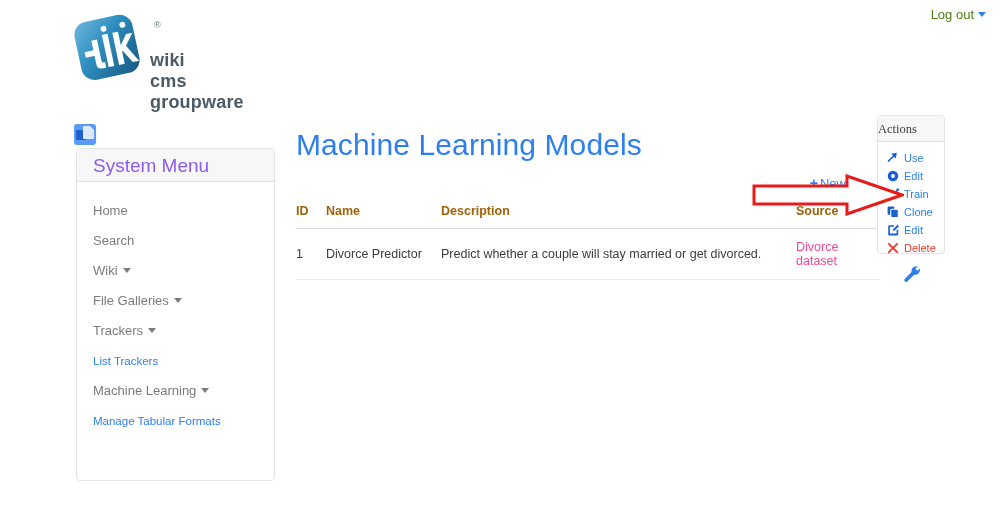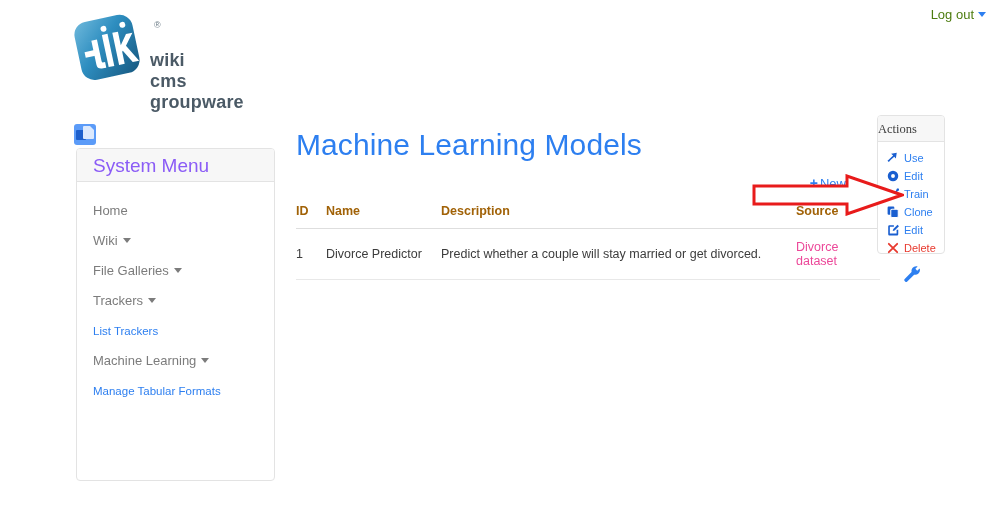--- a/index.html
+++ b/index.html
@@ -324,20 +324,23 @@
 <div class="side-toggle">
   <span class="sq1"></span>
   <span class="sq2"></span>
 </div>
 
 <div class="panel" id="sidebar">
   <div class="panel-head">System Menu</div>
   <div class="menu-list">
     <div class="menu-item">
       <span>Home</span>
+    </div>
+    <div class="menu-item">
+      <span>Search</span>
     </div>
     <div class="menu-item">
       <span>Wiki</span><span class="caret"></span>
     </div>
     <div class="menu-item">
       <span>File Galleries</span><span class="caret"></span>
     </div>
     <div class="menu-item">
       <span>Trackers</span><span class="caret"></span>
     </div>

